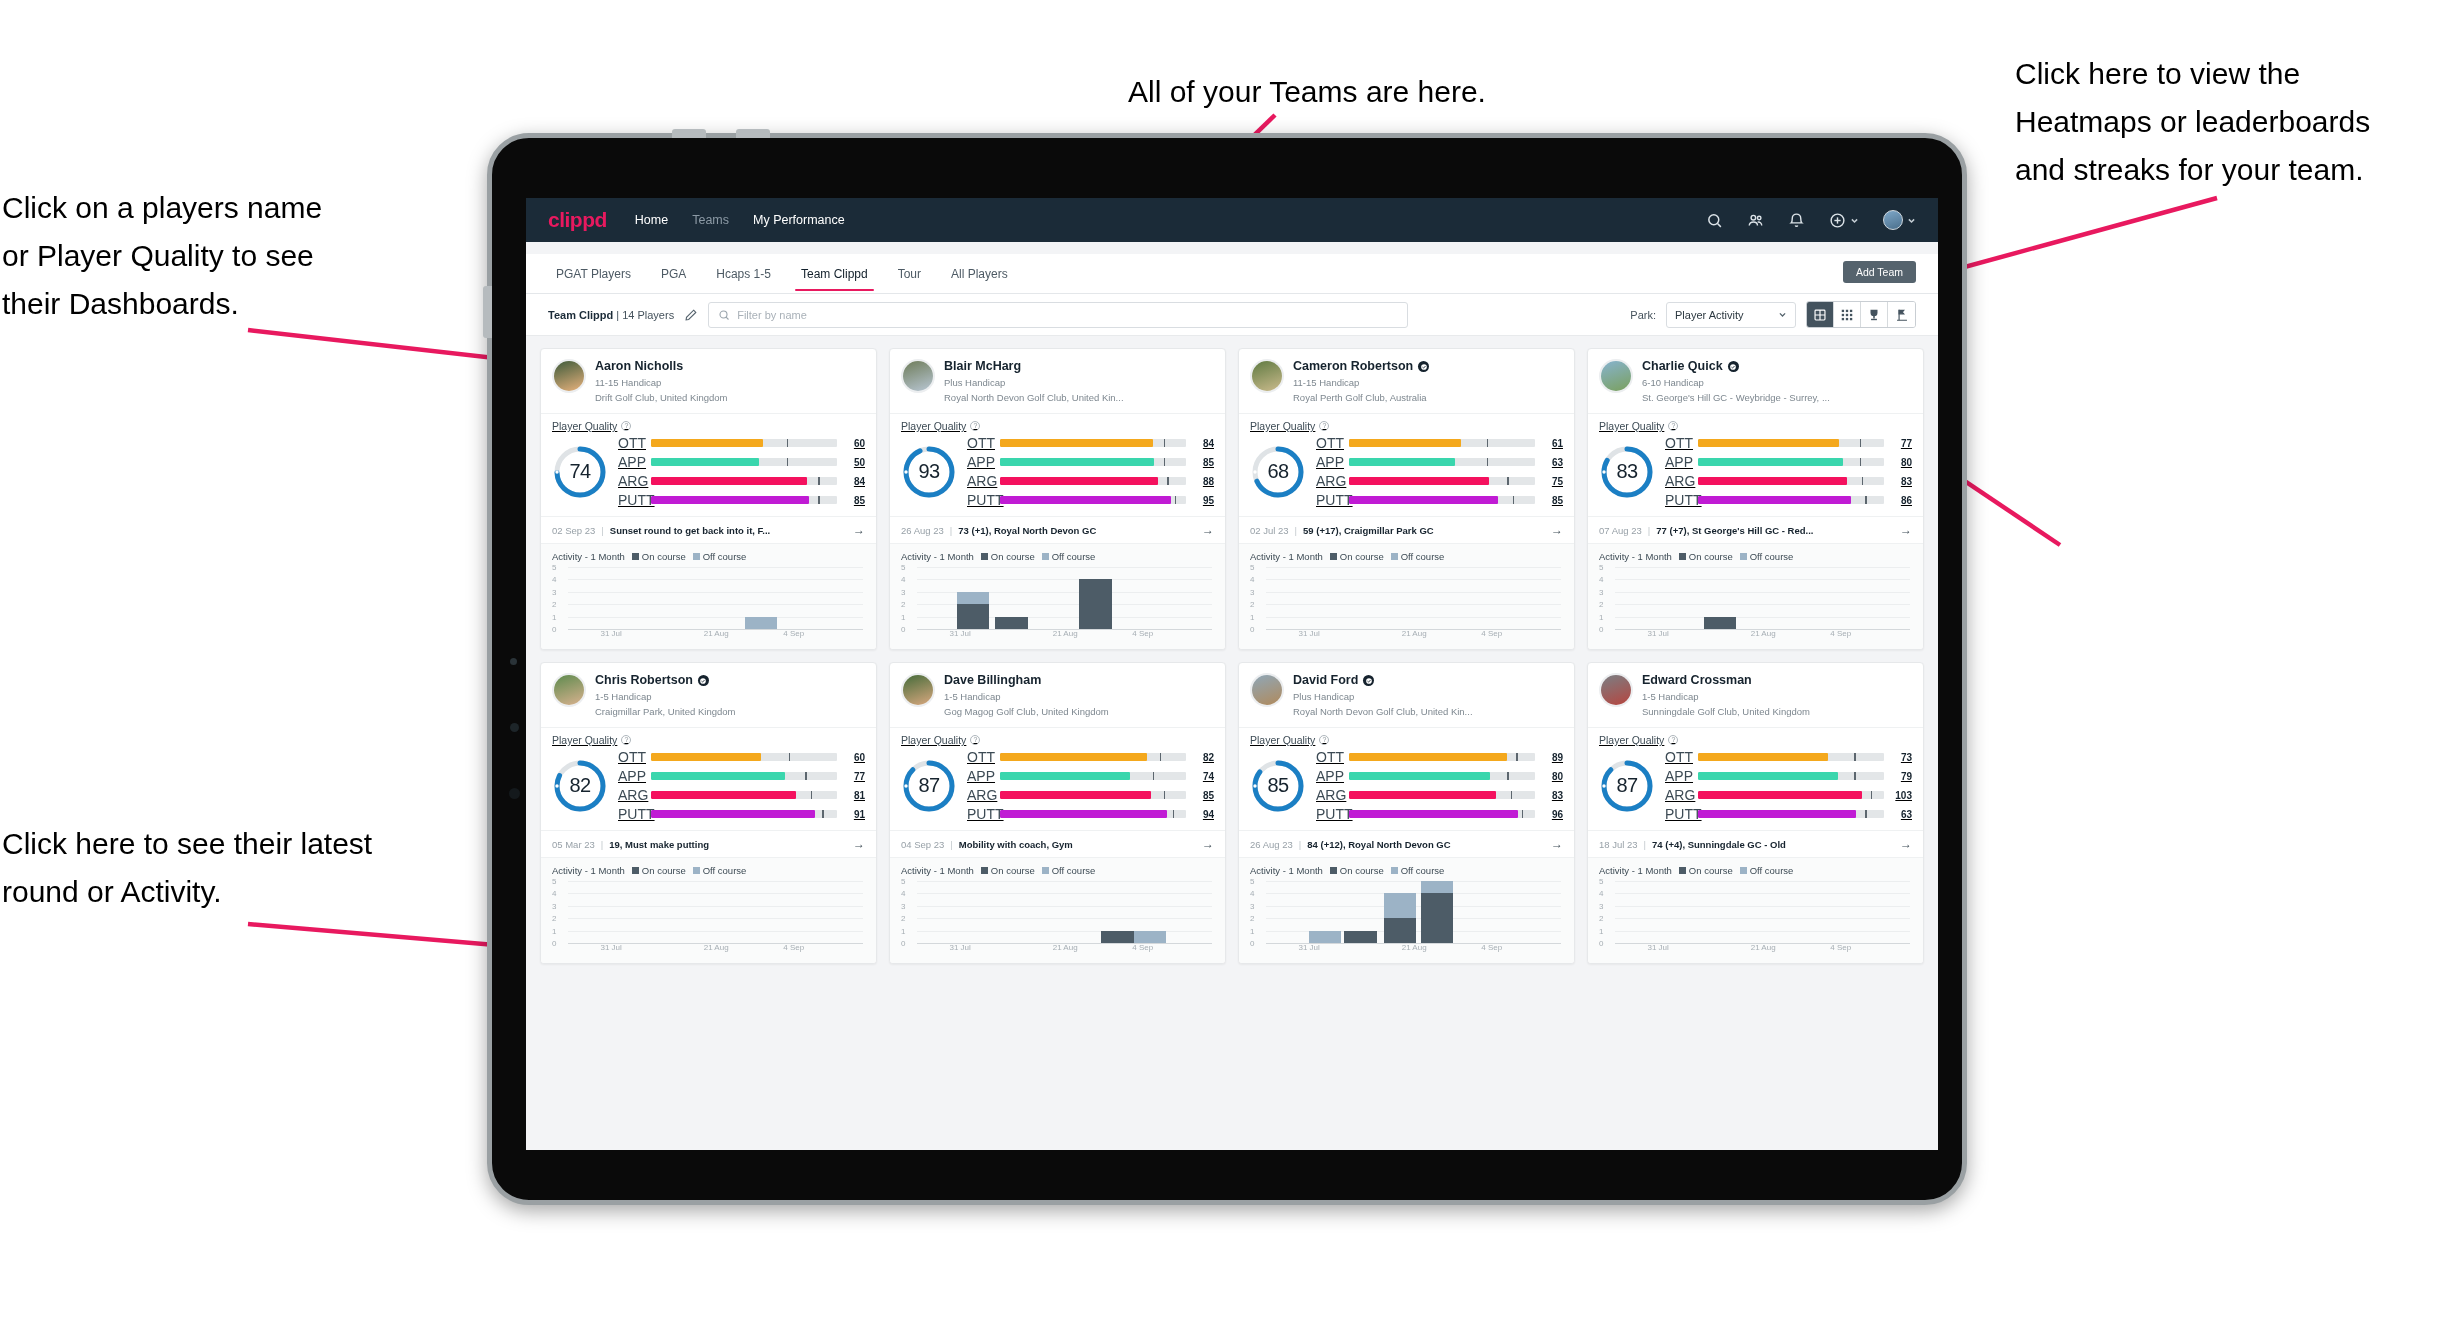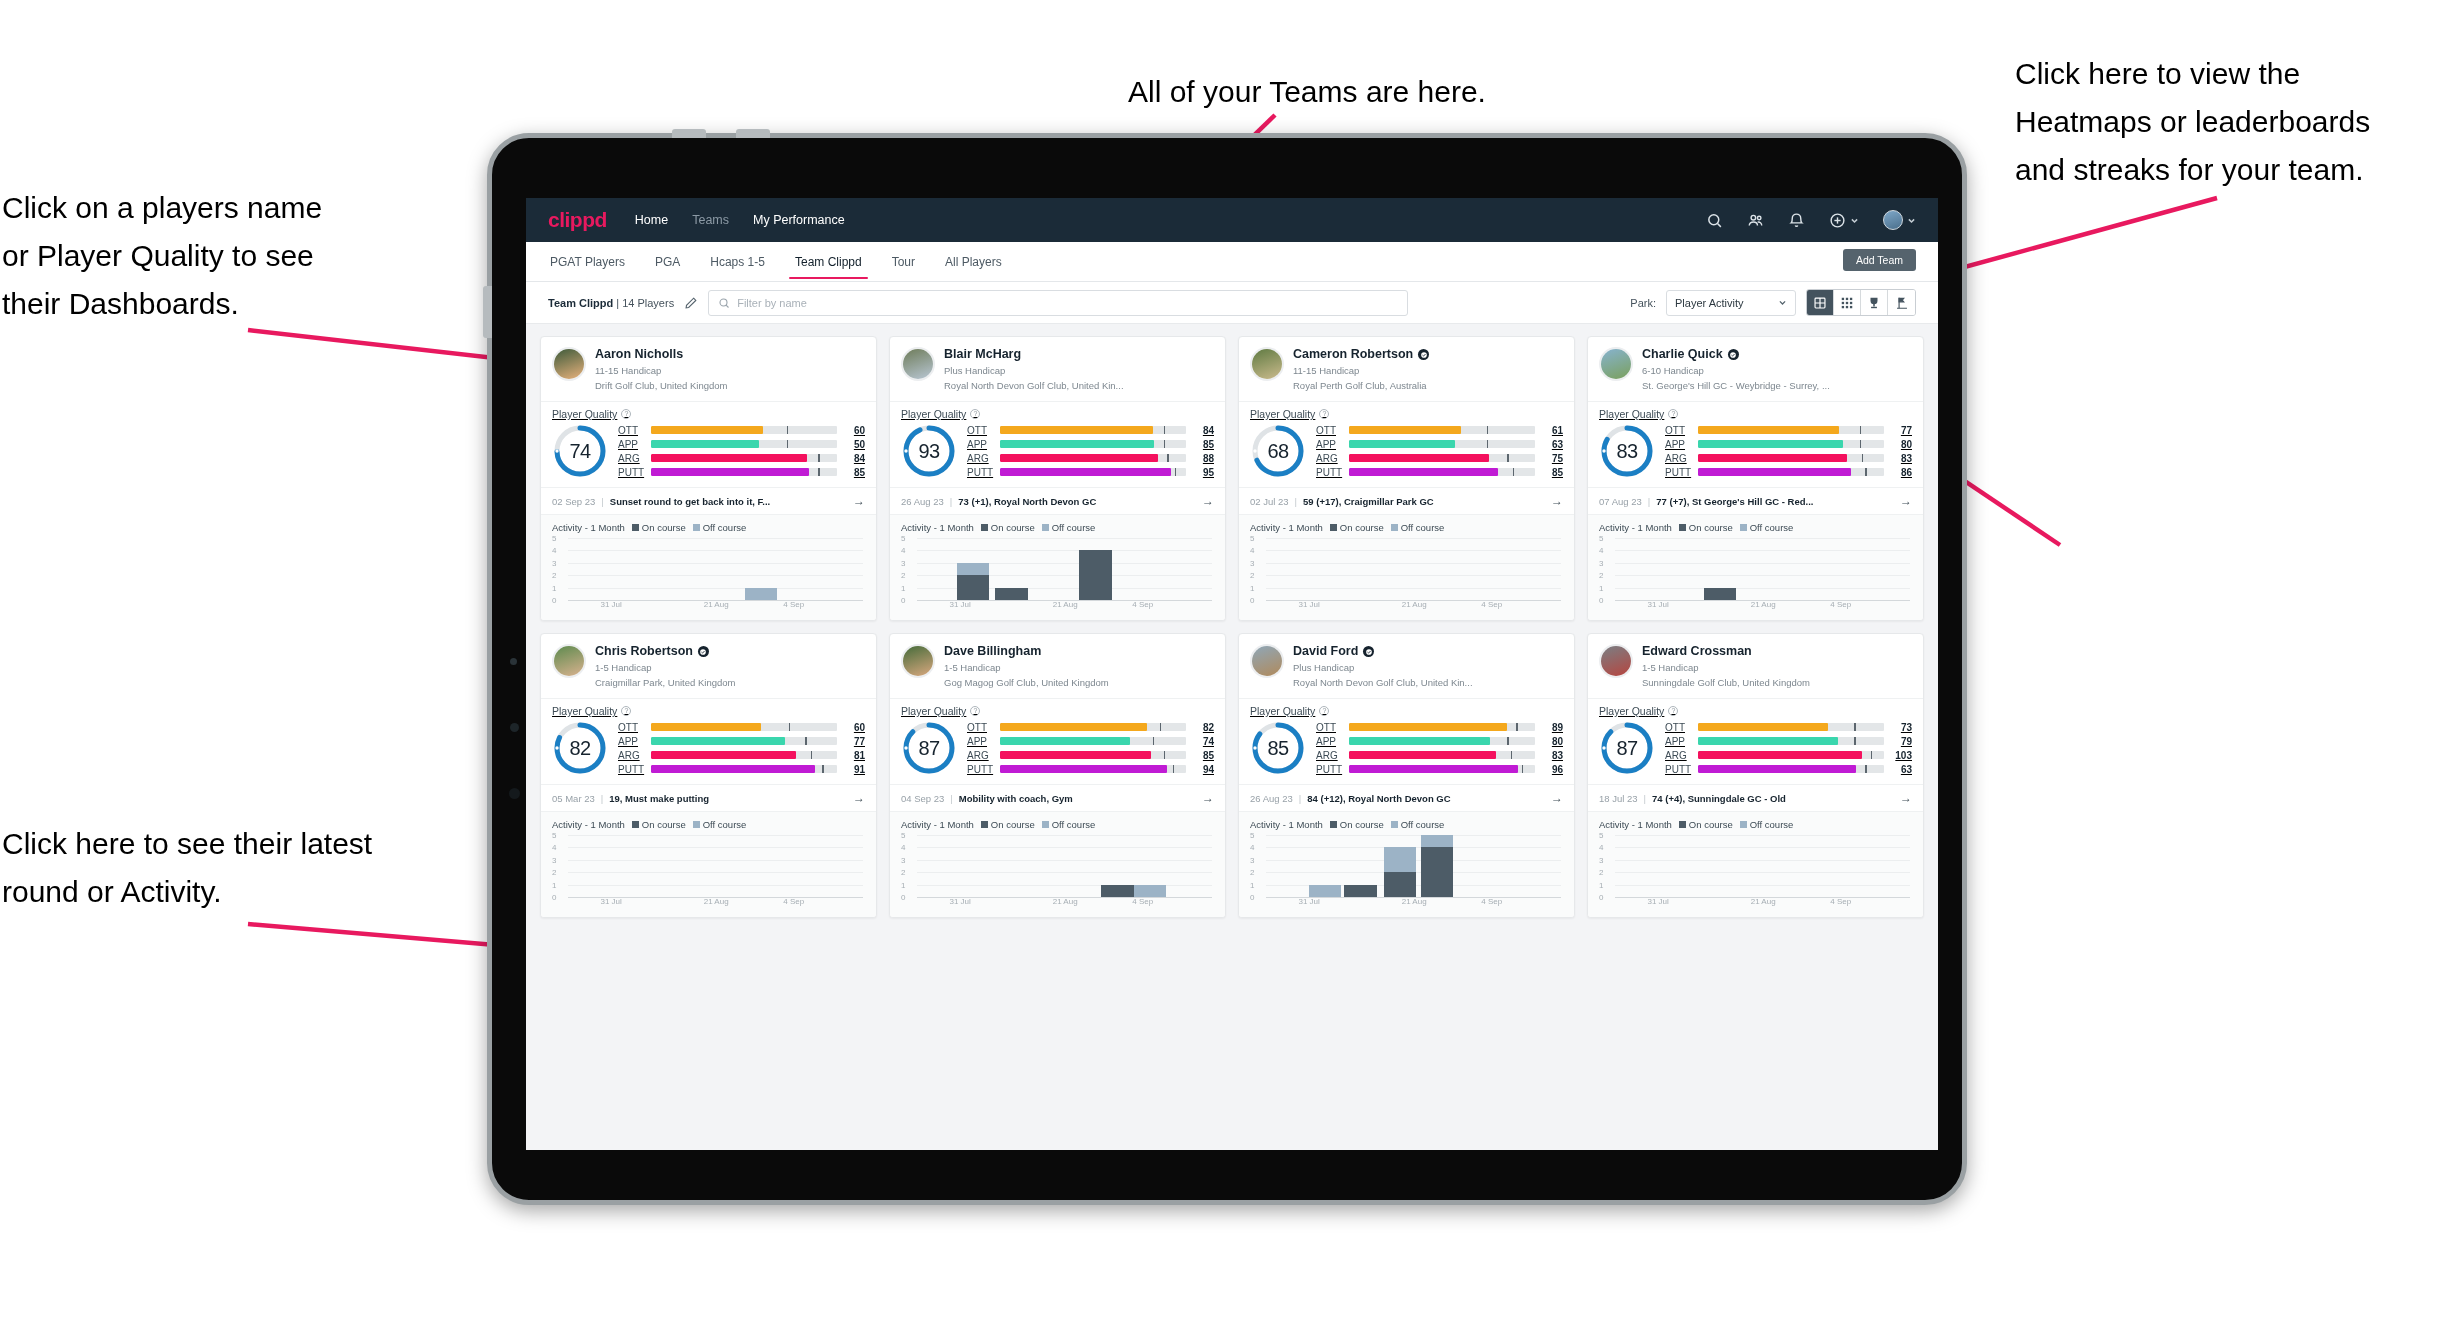--- a/index.html
+++ b/index.html
@@ -66,23 +66,24 @@
   .nav-right { margin-left: auto; display: flex; align-items: center; gap: 24px; }
   .nav-ico { width: 17px; height: 17px; color: #dce3e8; display: block; }
   .chev { width: 9px; height: 9px; color: #c3ccd3; }
   .av-sm { width: 20px; height: 20px; border-radius: 50%; background: linear-gradient(160deg,#7fa8c9,#4a6f8c); border: 1.5px solid #cfd8de; }
   .ico-wrap { display:flex; align-items:center; gap:4px; }
 
   
   #subnav {
     height: 40px; background: #ffffff;
     display: flex; align-items: center;
-    padding: 0 22px;
+    padding: 0 28px;
     border-bottom: 1px solid #e4e7ea;
     position: relative;
+    margin-top: 12px;
   }
   .subtab {
     font-size: 12px; color: #4d5a64;
     margin-right: 26px; padding: 11px 2px 10px;
     position: relative; white-space: nowrap;
   }
   .subtab.active { color: #12202b; font-weight: 400; }
   .subtab.active:after {
     content:""; position:absolute; left:-4px; right:-4px; bottom:0;
     height: 2.5px; background: #e8195f; border-radius: 2px;
@@ -161,21 +162,21 @@
   .q-ico { width: 10px; height: 10px; border-radius:50%; border: 1px solid #aeb6bc; color:#8a939a; font-size: 7px; line-height:8px; text-align:center; }
   .pq-body { display: flex; align-items: center; gap: 10px; }
   .ring { position: relative; width: 56px; height: 56px; flex: none; }
   .ring svg { transform: rotate(-90deg); display:block; }
   .ring .val {
     position: absolute; inset: 0; display: flex; align-items: center; justify-content: center;
     font-size: 20px; font-weight: 400; color: #16232e; letter-spacing:-0.5px;
   }
   .metrics { flex: 1; display: flex; flex-direction: column; gap: 3px; }
   .mrow { display: flex; align-items: center; gap: 6px; }
-  .mlbl { font-size: 10px; color: #3c4a54; width: 27px; flex:none; }
+  .mlbl { font-size: 14px; color: #3c4a54; width: 27px; flex:none; }
   .mbar { flex: 1; height: 8px; background: #e3e6e8; border-radius: 1px; position: relative; overflow: hidden; }
   .mfill { position: absolute; left: 0; top: 0; bottom: 0; border-radius:1px; }
   .mtick { position: absolute; top: -1px; bottom: -1px; width: 1.5px; background: #5c666e; }
   .mval { font-size: 10px; font-weight: 700; color: #16232e; width: 22px; text-align: right; flex:none; }
 
   .round-row {
     display: flex; align-items: center; gap: 6px;
     padding: 6px 11px; border-top: 1px solid #eff1f2;
     font-size: 9.5px; white-space: nowrap; overflow: hidden;
   }

